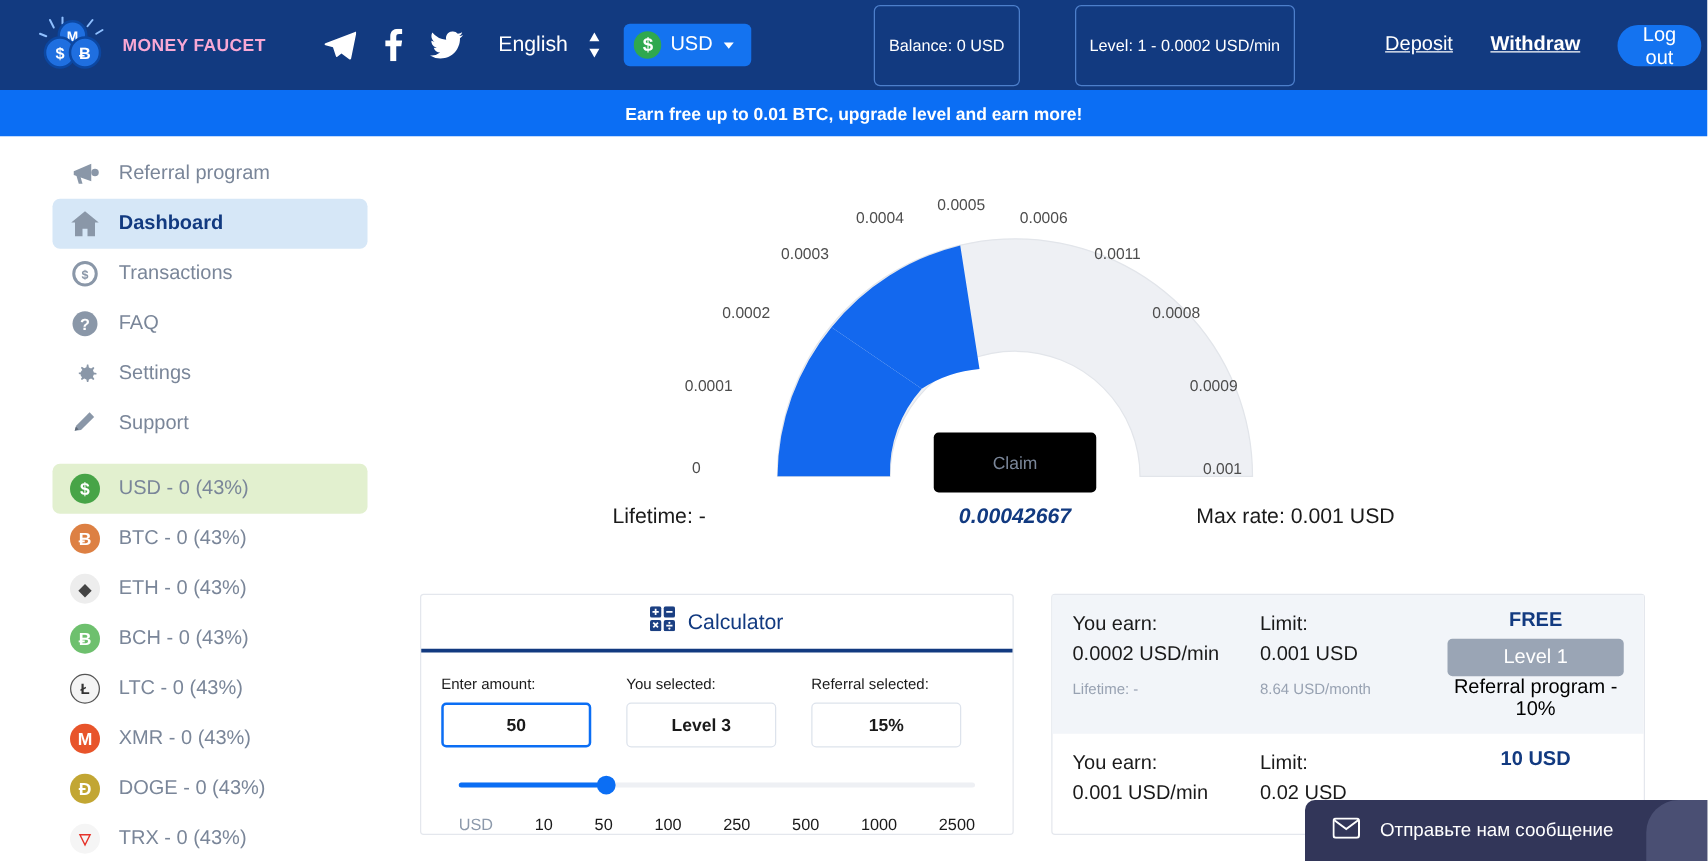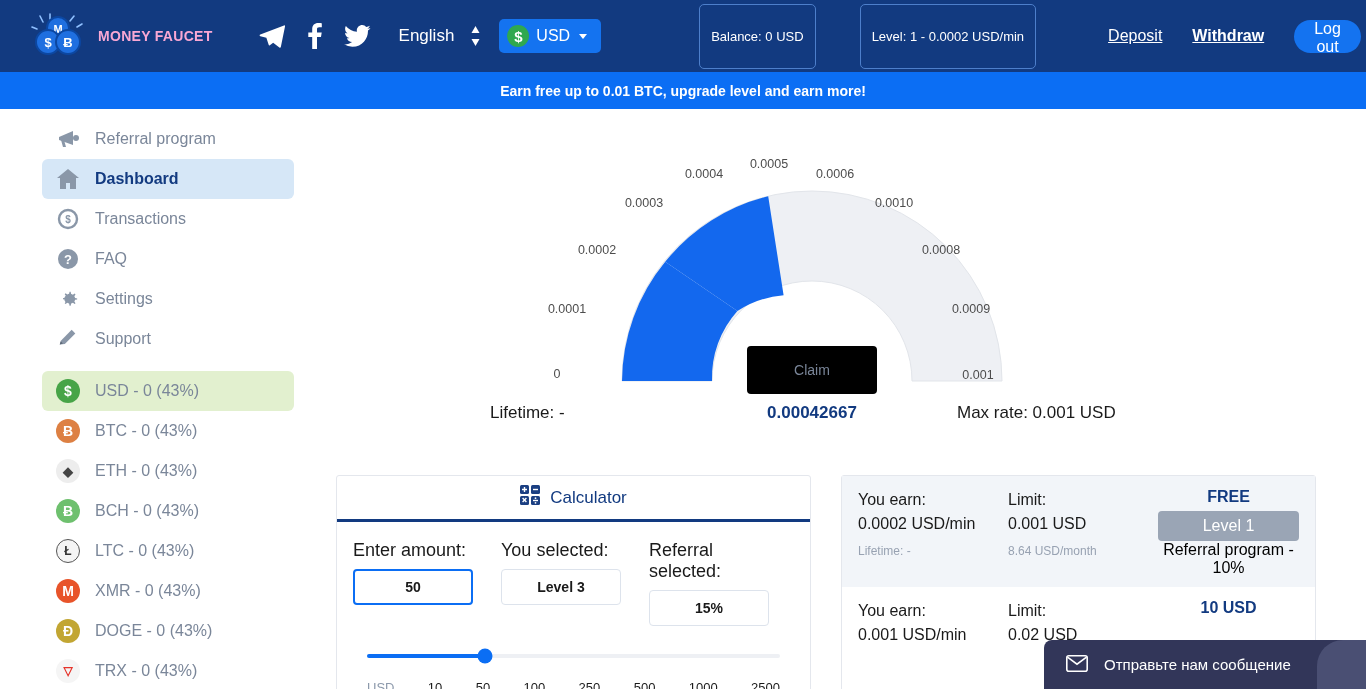--- a/index.html
+++ b/index.html
@@ -133,42 +133,42 @@
   .gauge-tick {
     position: absolute; font-size: 12.5px; color: #4d4d4d;
     white-space: nowrap; transform: translate(-50%, -50%);
   }
 
   .summary {
     display: flex; align-items: center; justify-content: center;
     gap: 0; margin-top: 12px; font-size: 17px; color: #1a1a1a;
   }
   .summary .s1 { width: 260px; text-align: left; padding-left: 38px; }
-  .summary .s2 { width: 200px; text-align: center; color: #123a80; font-weight: bold; }
+  .summary .s2 { width: 200px; text-align: center; color: #123a80; font-weight: bold; font-style: italic; }
   .summary .s3 { width: 260px; text-align: left; padding-left: 45px; }
 
   
   .panels { display: flex; gap: 30px; margin-top: 52px; padding-left: 28px; }
   .panel {
     width: 475px;
     background: #fff;
     border: 1px solid #e4e7ed;
     border-radius: 3px;
   }
   .panel-head {
     height: 46px;
     display: flex; align-items: center; justify-content: center; gap: 10px;
     border-bottom: 3px solid #123a80;
     color: #123a80; font-size: 17px;
   }
 
   .calc-body { padding: 18px 16px 0 16px; }
   .calc-fields { display: flex; gap: 28px; }
   .calc-field { width: 120px; }
-  .calc-field .cl { font-size: 18px; color: #1a1a1a; margin-bottom: 8px; }
+  .calc-field .cl { font-size: 12px; color: #1a1a1a; margin-bottom: 8px; }
   .cbox {
     height: 36px; border-radius: 4px;
     display: flex; align-items: center; justify-content: center;
     font-size: 14px; font-weight: bold; color: #1a1a1a;
     background: #fff;
   }
   .cbox.focus { border: 2px solid #0b6ef4; }
   .cbox.plain { border: 1px solid #dde3ec; }
 
   .slider-area { margin-top: 28px; padding: 0 14px; }
@@ -413,21 +413,21 @@
         <path d="M 133.2 130.8 A 190 190 0 0 1 236.2 65.3 L 251.6 164.2 A 100 100 0 0 0 205.4 180.0 Z" fill="#1368ee"></path>
       </svg>
 
       <span class="gauge-tick" style="left:25px;  top:243px;">0</span>
       <span class="gauge-tick" style="left:35px;  top:178px;">0.0001</span>
       <span class="gauge-tick" style="left:65px;  top:119px;">0.0002</span>
       <span class="gauge-tick" style="left:112px; top:72px;">0.0003</span>
       <span class="gauge-tick" style="left:172px; top:43px;">0.0004</span>
       <span class="gauge-tick" style="left:237px; top:33px;">0.0005</span>
       <span class="gauge-tick" style="left:303px; top:43px;">0.0006</span>
-      <span class="gauge-tick" style="left:362px; top:72px;">0.0010</span>
+      <span class="gauge-tick" style="left:362px; top:72px;">0.0011</span>
       <span class="gauge-tick" style="left:409px; top:119px;">0.0008</span>
       <span class="gauge-tick" style="left:439px; top:178px;">0.0009</span>
       <span class="gauge-tick" style="left:446px; top:244px;">0.001</span>
 
       <button class="gauge-claim">Claim</button>
     </div>
 
     <div class="summary">
       <span class="s1">Lifetime: -</span>
       <span class="s2">0.00042667</span>

